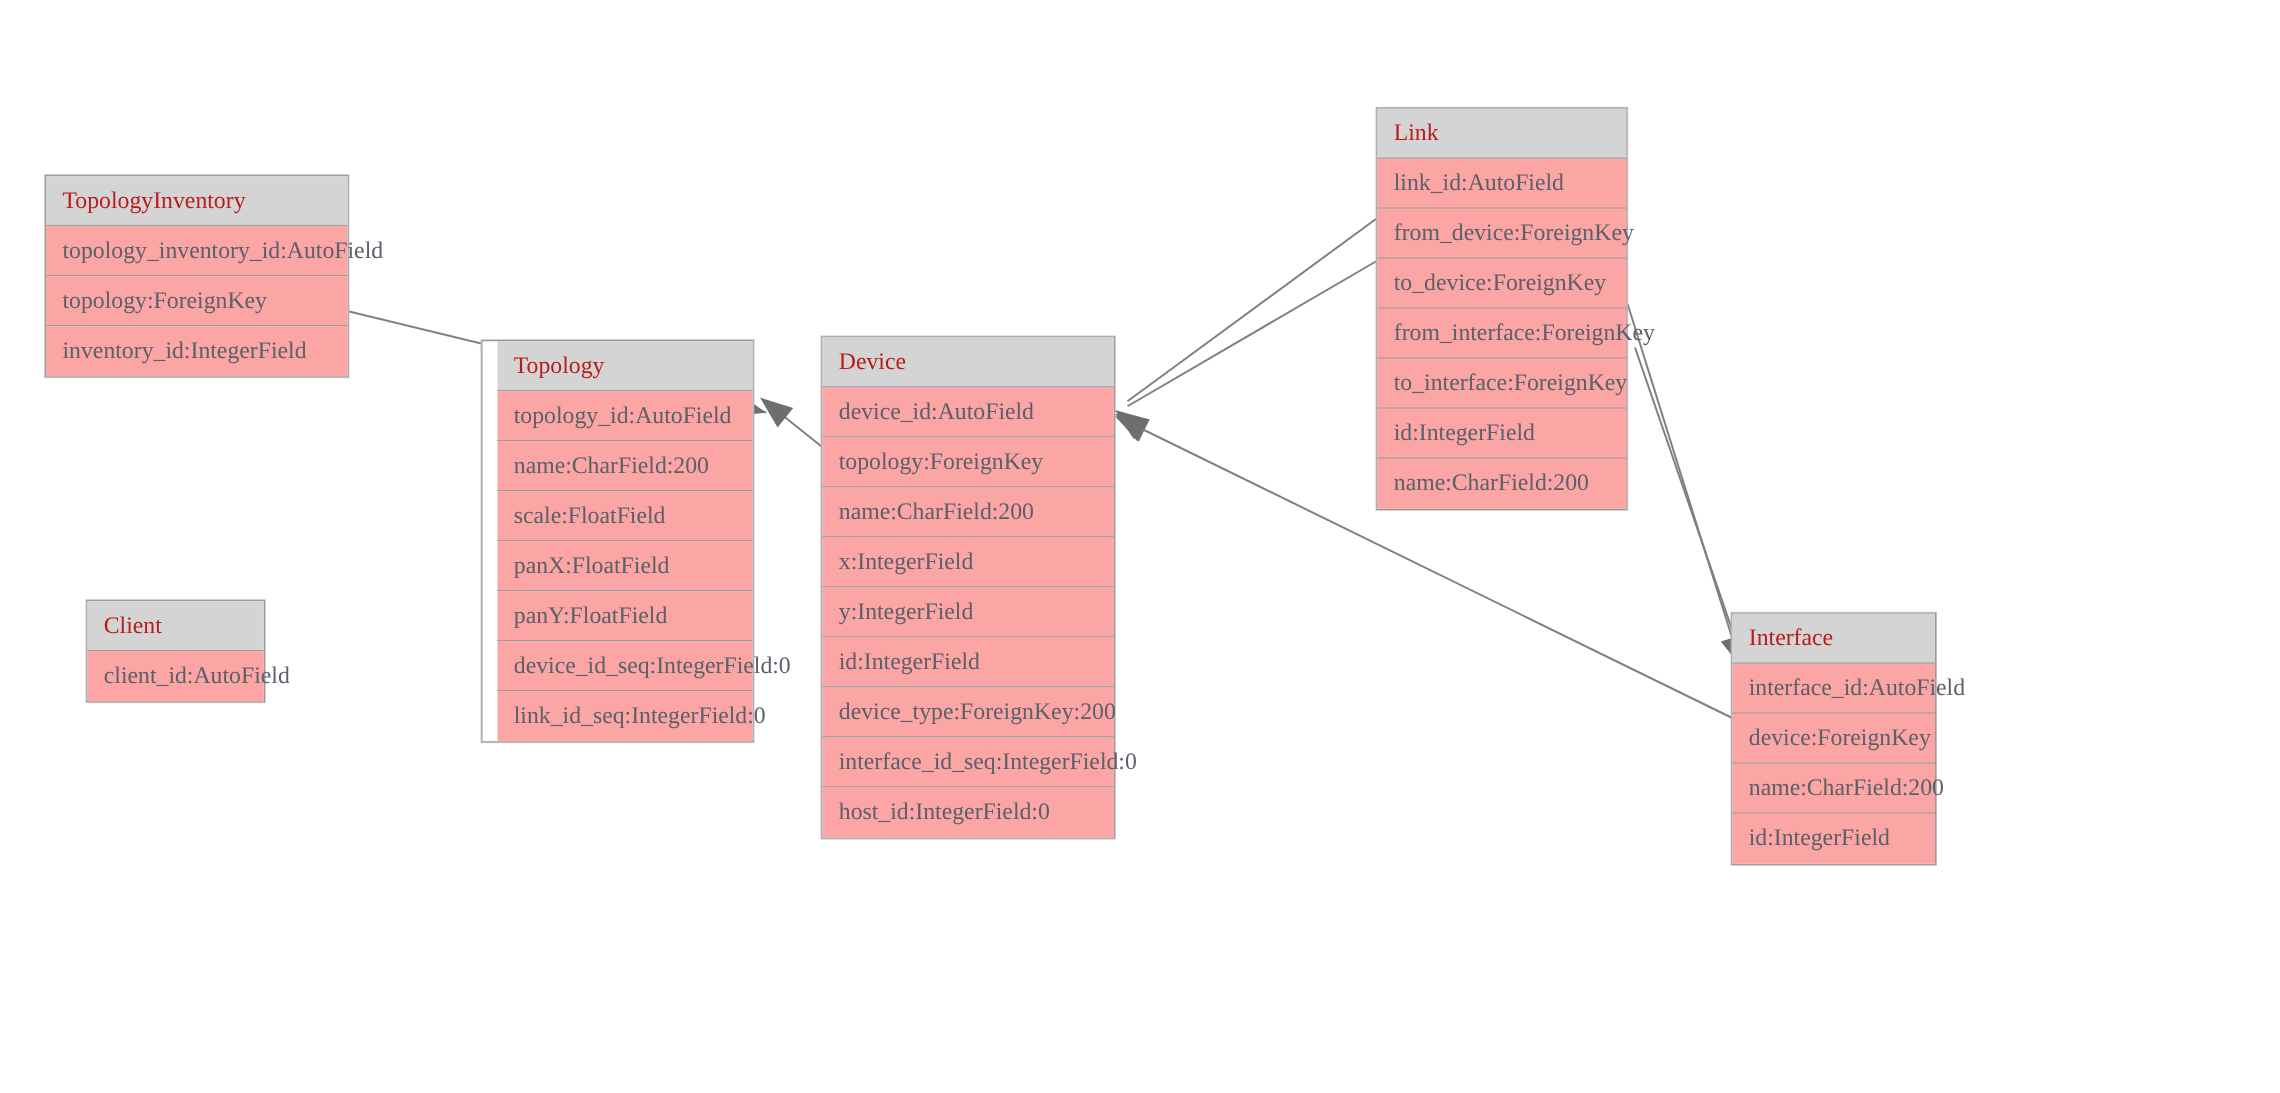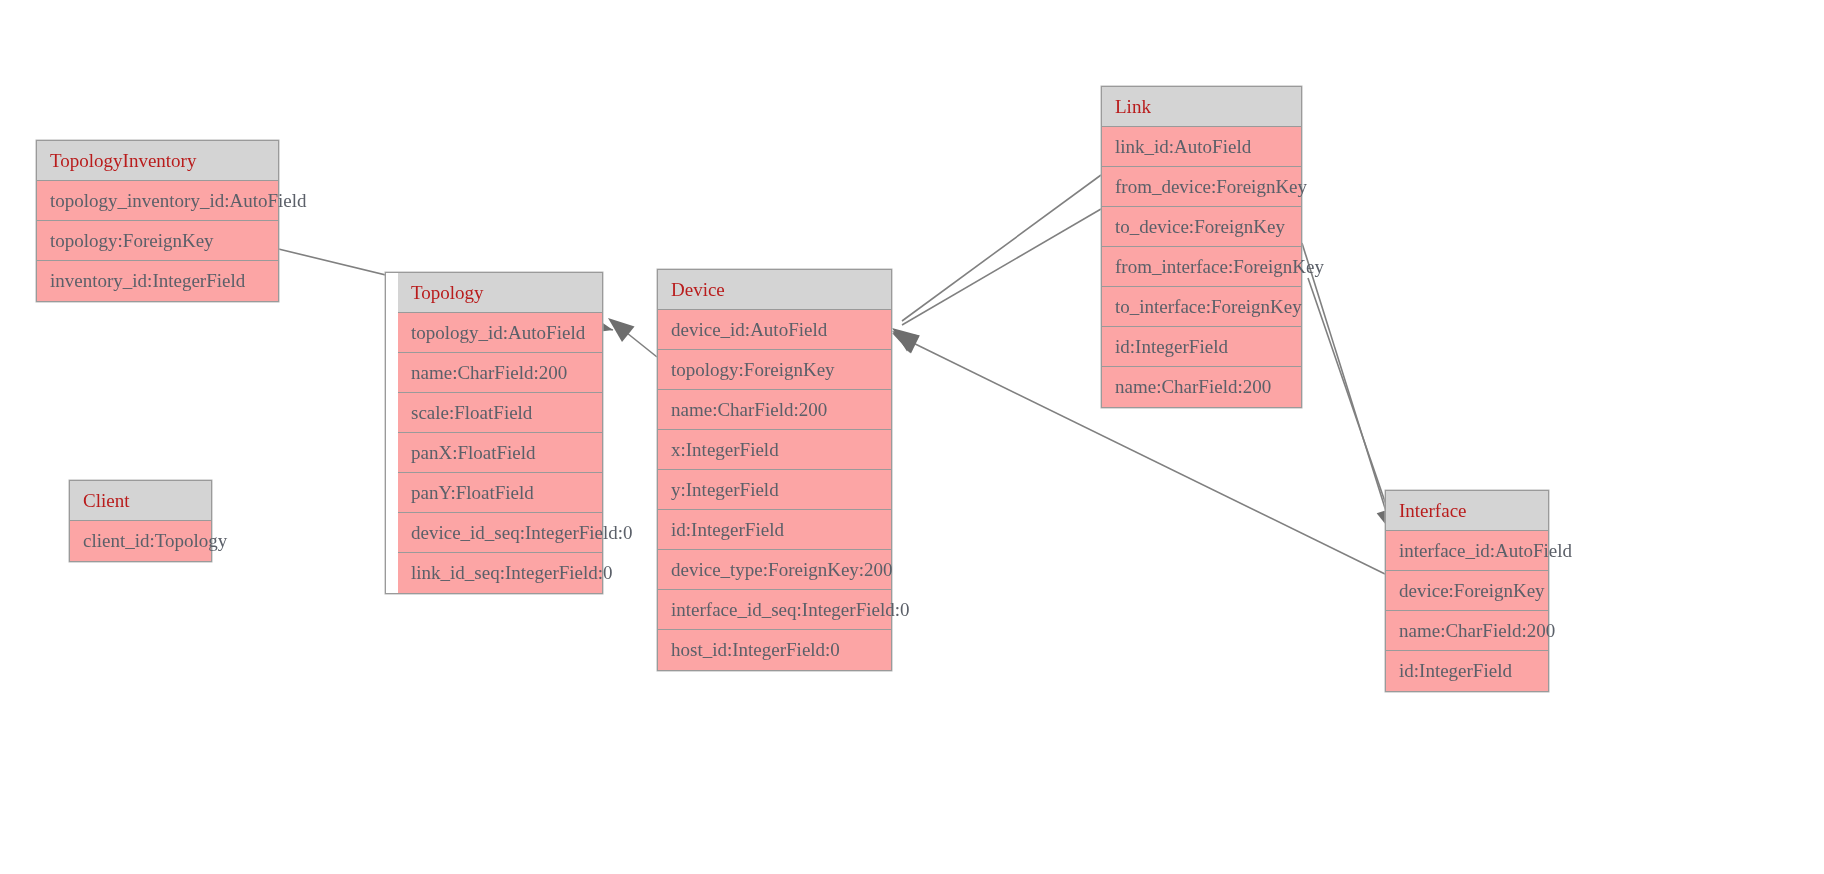--- a/index.html
+++ b/index.html
@@ -86,21 +86,21 @@
           <div class="field">scale:FloatField</div>
           <div class="field">panX:FloatField</div>
           <div class="field">panY:FloatField</div>
           <div class="field">device_id_seq:IntegerField:0</div>
           <div class="field">link_id_seq:IntegerField:0</div>
         </div>
       </div>
       <div class="entity" style="left: 69px; top: 452px; width: 143px; margin-top: 28px;">
         <div class="entity-header">Client</div>
         <div class="entity-fields">
-          <div class="field">client_id:Topology</div>
+          <div class="field">client_id:AutoField</div>
         </div>
       </div>
       <div class="entity" style="left: 657px; top: 269px; width: 235px; font-family: Liberation Serif, serif;">
         <div class="entity-header">Device</div>
         <div class="entity-fields">
           <div class="field">device_id:AutoField</div>
           <div class="field">topology:ForeignKey</div>
           <div class="field">name:CharField:200</div>
           <div class="field">x:IntegerField</div>
           <div class="field">y:IntegerField</div>

